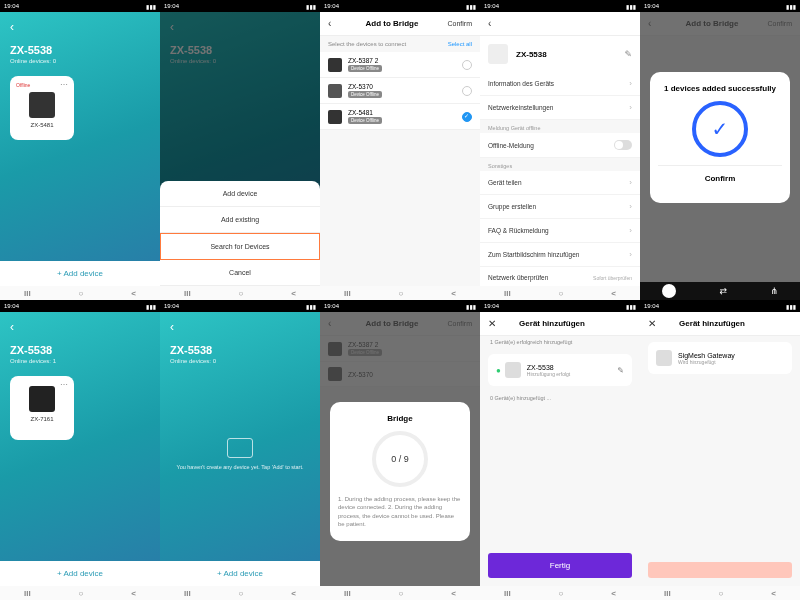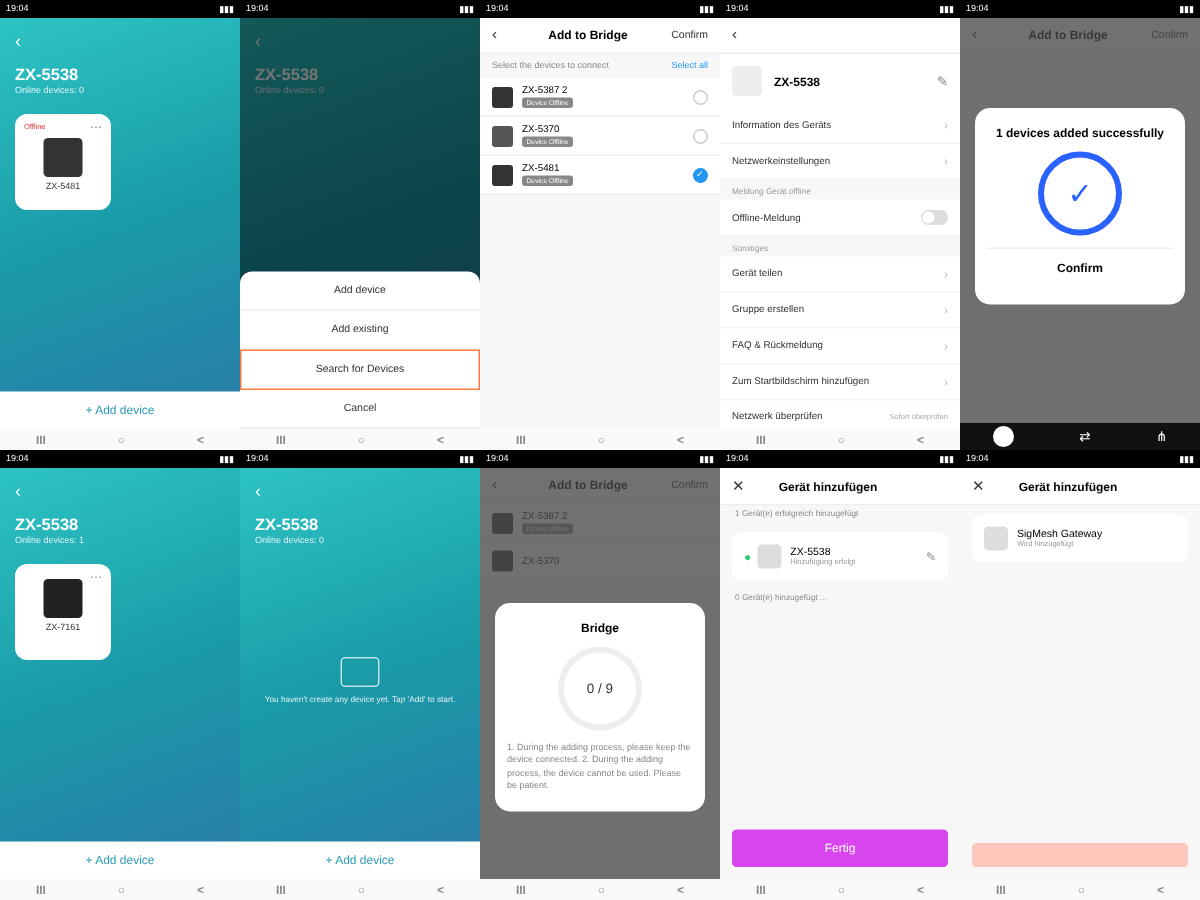--- a/index.html
+++ b/index.html
@@ -53,21 +53,21 @@
 .sheet .opt.sel{border:1px solid #ff7a3d;}
 .modal{position:absolute;left:10px;right:10px;top:60px;background:#fff;border-radius:10px;padding:12px 8px;text-align:center;}
 .ring{width:56px;height:56px;border:4px solid #eee;border-radius:50%;margin:8px auto;display:flex;align-items:center;justify-content:center;font-size:9px;color:#333;position:relative;}
 .ring.bl{border-color:#2962ff;}
 .ring .tick{color:#2962ff;font-size:20px;}
 .modal .cap{font-size:6px;color:#888;text-align:left;line-height:1.4;margin-top:6px;}
 .modal .ttl{font-size:8px;font-weight:600;margin-bottom:2px;}
 .finbtn{font-size:8px;font-weight:600;padding:8px;border-top:1px solid #eee;margin-top:6px;}
 
 .obar{position:absolute;bottom:0;left:0;right:0;padding:8px;}
-.obtn{background:#d946ef;color:#fff;text-align:center;padding:8px;border-radius:3px;font-size:8px;}
+.obtn{background:#6d28d9;color:#fff;text-align:center;padding:8px;border-radius:3px;font-size:8px;}
 .obtn.dim2{background:#ffc7bb;}
 .card2{background:#fff;border-radius:6px;margin:6px 8px;padding:8px;display:flex;align-items:center;}
 .card2 .ic{width:16px;height:16px;background:#ddd;border-radius:3px;margin-right:6px;}
 .card2 .txt{flex:1;}
 .card2 .nm{font-size:7px;}
 .card2 .sb{font-size:5px;color:#999;}
 .card2 .ed{font-size:8px;color:#888;}
 .sechdr{font-size:5.5px;color:#888;padding:3px 10px;}
 .devinfo{display:flex;align-items:center;padding:8px;background:#fff;}
 .devinfo .ic{width:20px;height:20px;background:#eee;border-radius:3px;margin-right:8px;}

